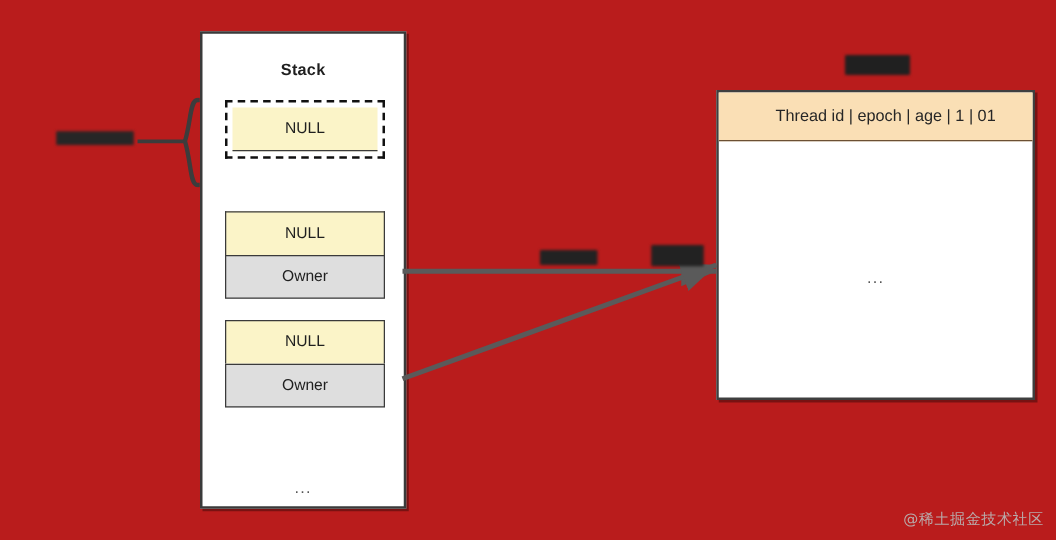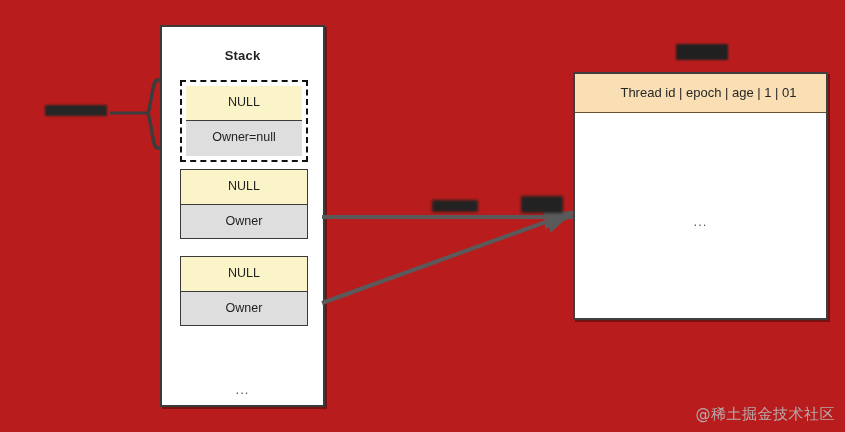--- a/index.html
+++ b/index.html
@@ -181,21 +181,21 @@
     border-radius: 1px;
   }
   #edge-label-1 { left: 432px; top: 200px; width: 46px; height: 12px; }
   #edge-label-2 { left: 521px; top: 196px; width: 42px; height: 17px; }
 
   
   #watermark {
     position: absolute;
     right: 10px;
     bottom: 8px;
-    font-size: 15px;
+    font-size: 12px;
     color: #b9b9b9;
     font-family: "DejaVu Sans", sans-serif;
     letter-spacing: 0.5px;
     opacity: 0.9;
   }
 </style>
 </head>
 <body>
 
 <div id="canvas">
@@ -207,21 +207,20 @@
     </svg>
     <div id="left-label-redacted"></div>
   </div>
 
   <div id="stack-panel">
 
     <div id="stack-title">Stack</div>
 
     <div class="frame" id="frame-pending">
       <div class="cell null-cell">NULL</div>
-      <div class="cell owner-cell">Owner=null</div>
     </div>
 
     <div class="frame" id="frame-1">
       <div class="cell null-cell">NULL</div>
       <div class="cell owner-cell">Owner</div>
     </div>
 
     <div class="frame" id="frame-2">
       <div class="cell null-cell">NULL</div>
       <div class="cell owner-cell">Owner</div>

